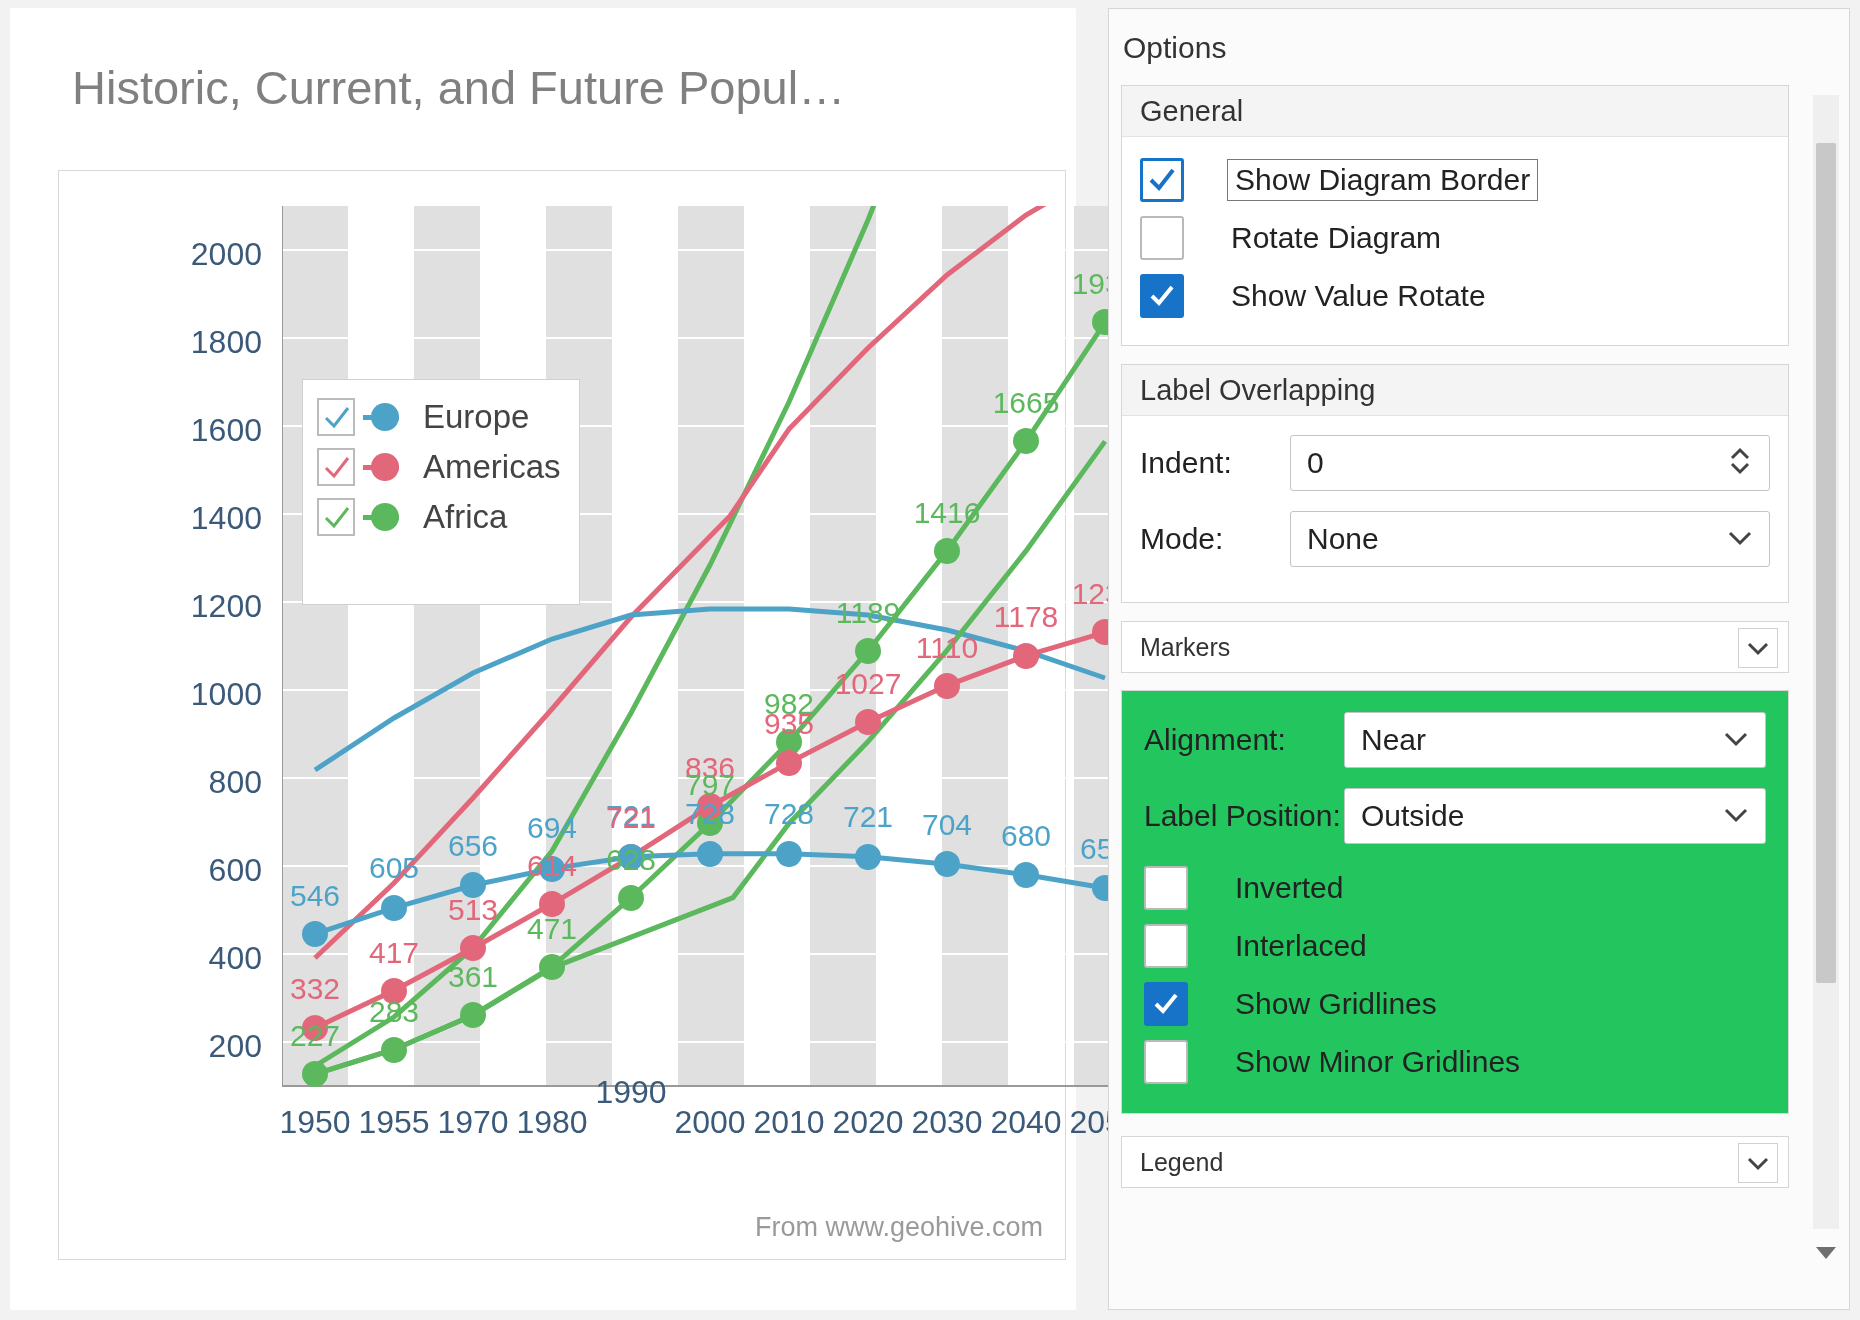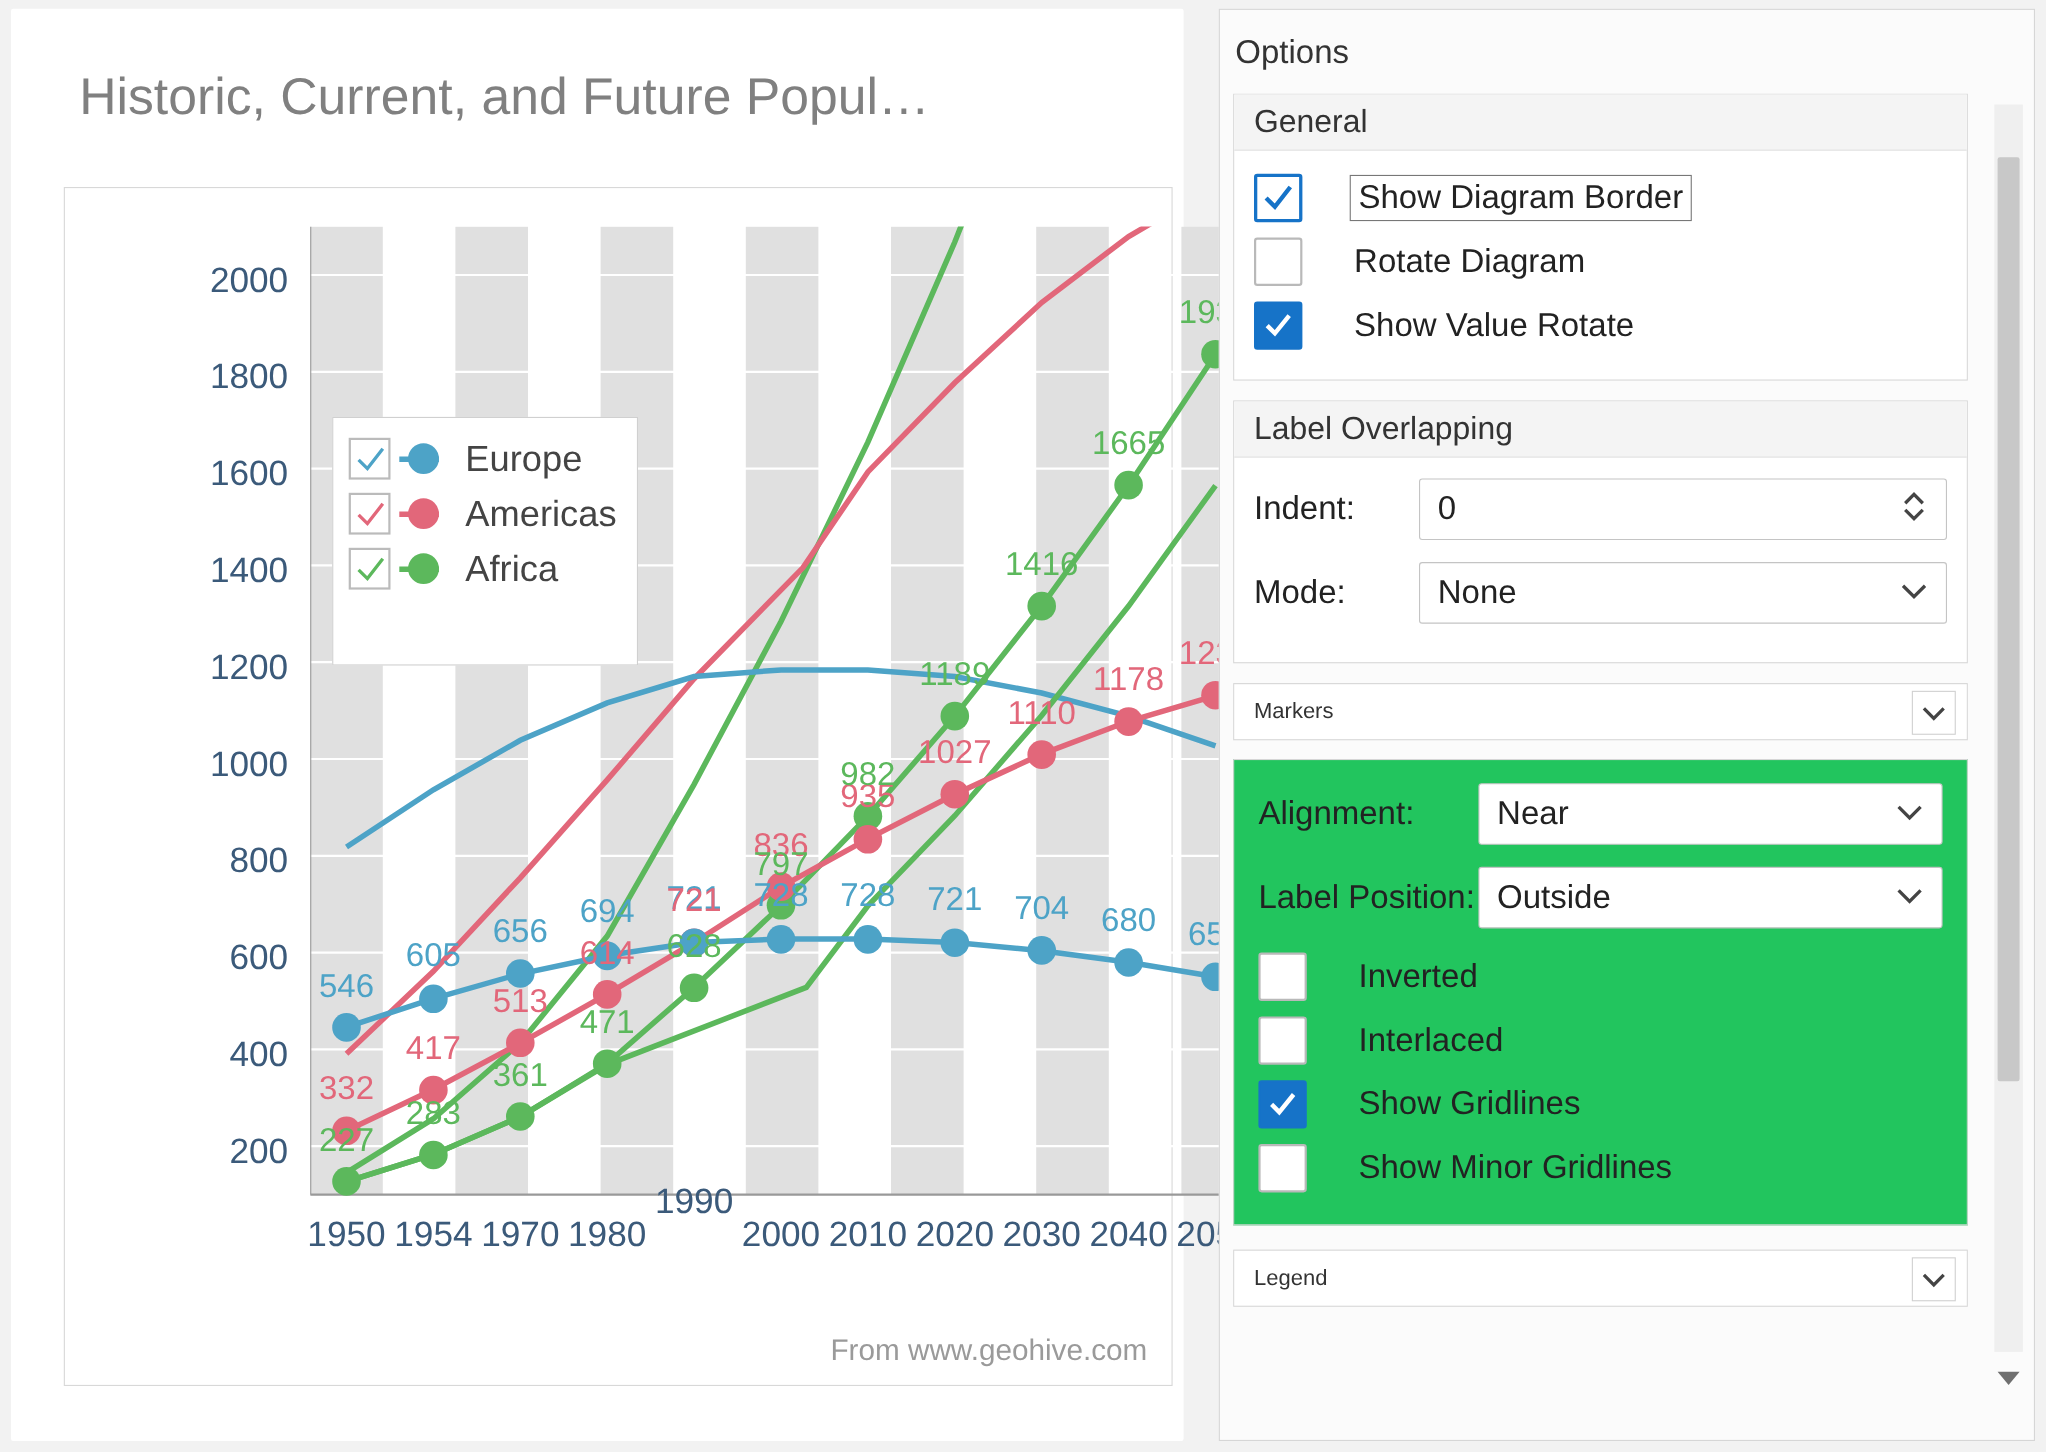--- a/index.html
+++ b/index.html
@@ -261,21 +261,21 @@
     background: #fff;
     border: 1px solid #d6d6d6;
     box-sizing: border-box;
     height: 52px;
     display: flex;
     align-items: center;
     margin-bottom: 18px;
     position: relative;
   }
   .collapsible .title {
-    font-size: 20px;
+    font-size: 25px;
     color: #333;
     padding-left: 18px;
   }
   .collapsible .chev {
     position: absolute;
     right: 10px;
     top: 6px;
     width: 38px;
     height: 38px;
     border: 1px solid #d0d0d0;
@@ -490,21 +490,21 @@
         <div class="ytick" style="left:-140px; top:646px;">600</div>
         <div class="ytick" style="left:-140px; top:558px;">800</div>
         <div class="ytick" style="left:-140px; top:470px;">1000</div>
         <div class="ytick" style="left:-140px; top:382px;">1200</div>
         <div class="ytick" style="left:-140px; top:294px;">1400</div>
         <div class="ytick" style="left:-140px; top:206px;">1600</div>
         <div class="ytick" style="left:-140px; top:118px;">1800</div>
         <div class="ytick" style="left:-140px; top:30px;">2000</div>
 
         <div class="xtick" style="left:-22px;  top:898px;">1950</div>
-        <div class="xtick" style="left:57px;   top:898px;">1954</div>
+        <div class="xtick" style="left:57px;   top:898px;">1955</div>
         <div class="xtick" style="left:136px;  top:898px;">1970</div>
         <div class="xtick" style="left:215px;  top:898px;">1980</div>
         <div class="xtick" style="left:294px;  top:868px;">1990</div>
         <div class="xtick" style="left:373px;  top:898px;">2000</div>
         <div class="xtick" style="left:452px;  top:898px;">2010</div>
         <div class="xtick" style="left:531px;  top:898px;">2020</div>
         <div class="xtick" style="left:610px;  top:898px;">2030</div>
         <div class="xtick" style="left:689px;  top:898px;">2040</div>
         <div class="xtick" style="left:768px;  top:898px;">2050</div>
       </div>

